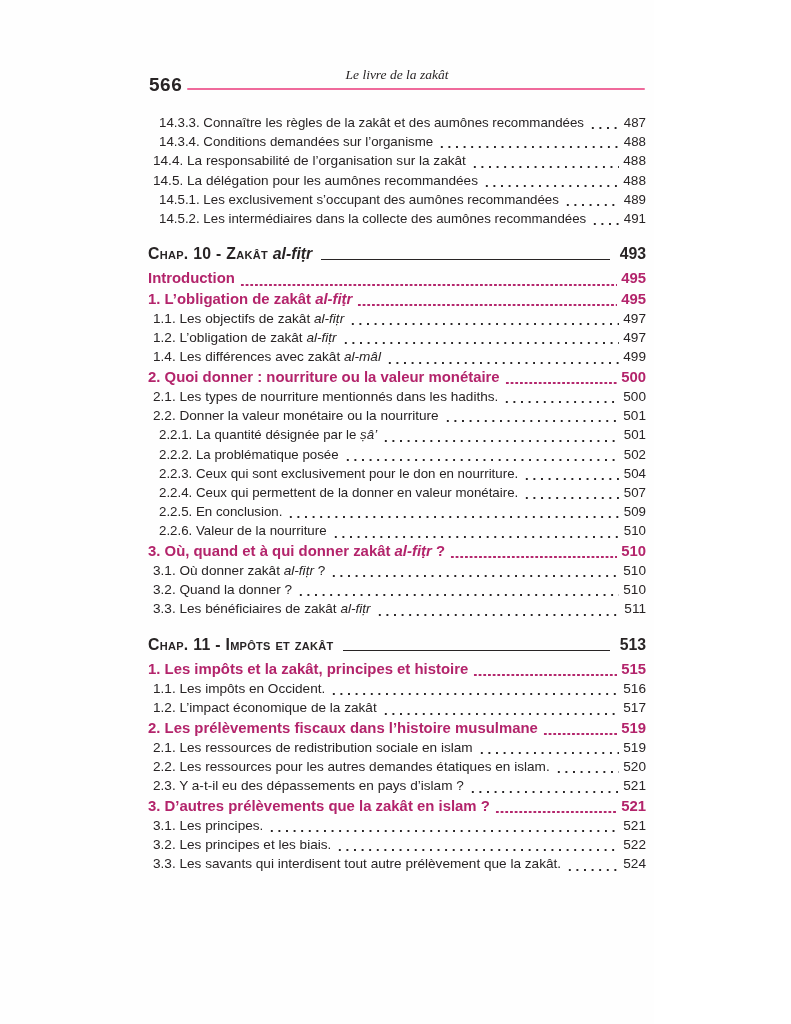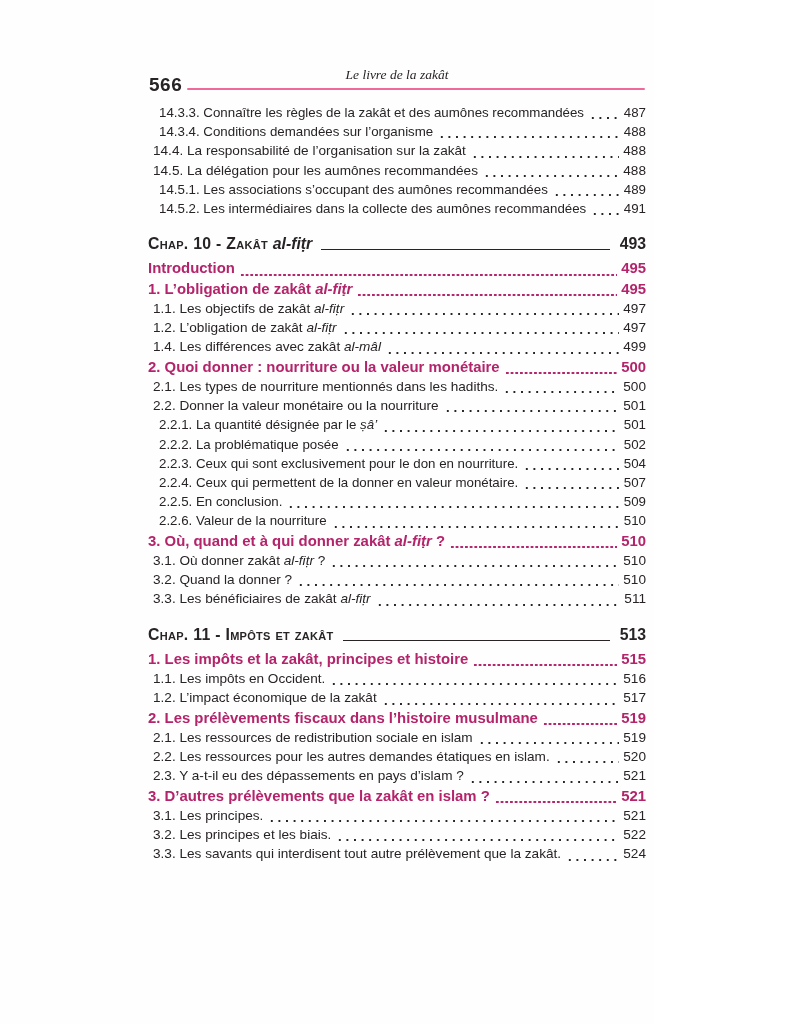--- a/index.html
+++ b/index.html
@@ -24,21 +24,21 @@
   .running-title{
     position:absolute;left:0;right:0;bottom:9px;text-align:center;
     font-size:13.5px;font-style:italic;color:var(--ink);font-family:Liberation Serif, serif;
   }
   .rule{
     position:absolute;left:39px;right:1px;bottom:2px;height:2px;
     background:var(--rule);border-radius:1px;
   }
 
   
-  .toc{margin-top:11px;}
+  .toc{margin-top:21px;}
   .row{display:flex;align-items:flex-end;color:var(--ink);}
   .label{white-space:nowrap;}
   .page-ref{white-space:nowrap;}
   .it{font-style:italic;}
 
   .sub1{font-size:13.6px;line-height:19.2px;padding-left:5px;}
   .sub2{font-size:13.3px;line-height:19.2px;padding-left:11px;}
   .section{font-size:14.9px;line-height:20.4px;font-weight:700;color:var(--accent);}
   .chapter{
     font-size:15.8px;line-height:21px;font-weight:700;color:var(--ink);
@@ -88,21 +88,21 @@
           <span class="label"><span class="rm">14.4. La responsabilité de l’organisation sur la zakât</span></span>
           <span class="leader"></span>
           <span class="page-ref">488</span>
         </div>
         <div class="row sub1">
           <span class="label"><span class="rm">14.5. La délégation pour les aumônes recommandées</span></span>
           <span class="leader"></span>
           <span class="page-ref">488</span>
         </div>
         <div class="row sub2">
-          <span class="label"><span class="rm">14.5.1. Les associations s’occupant des aumônes recommandées</span></span>
+          <span class="label"><span class="rm">14.5.1. Les exclusivement s’occupant des aumônes recommandées</span></span>
           <span class="leader"></span>
           <span class="page-ref">489</span>
         </div>
         <div class="row sub2">
           <span class="label"><span class="rm">14.5.2. Les intermédiaires dans la collecte des aumônes recommandées</span></span>
           <span class="leader"></span>
           <span class="page-ref">491</span>
         </div>
         <div class="row chapter">
           <span class="label"><span class="rm">Chap. 10 - Zakât </span><span class="it">al-fiṭr</span></span>

